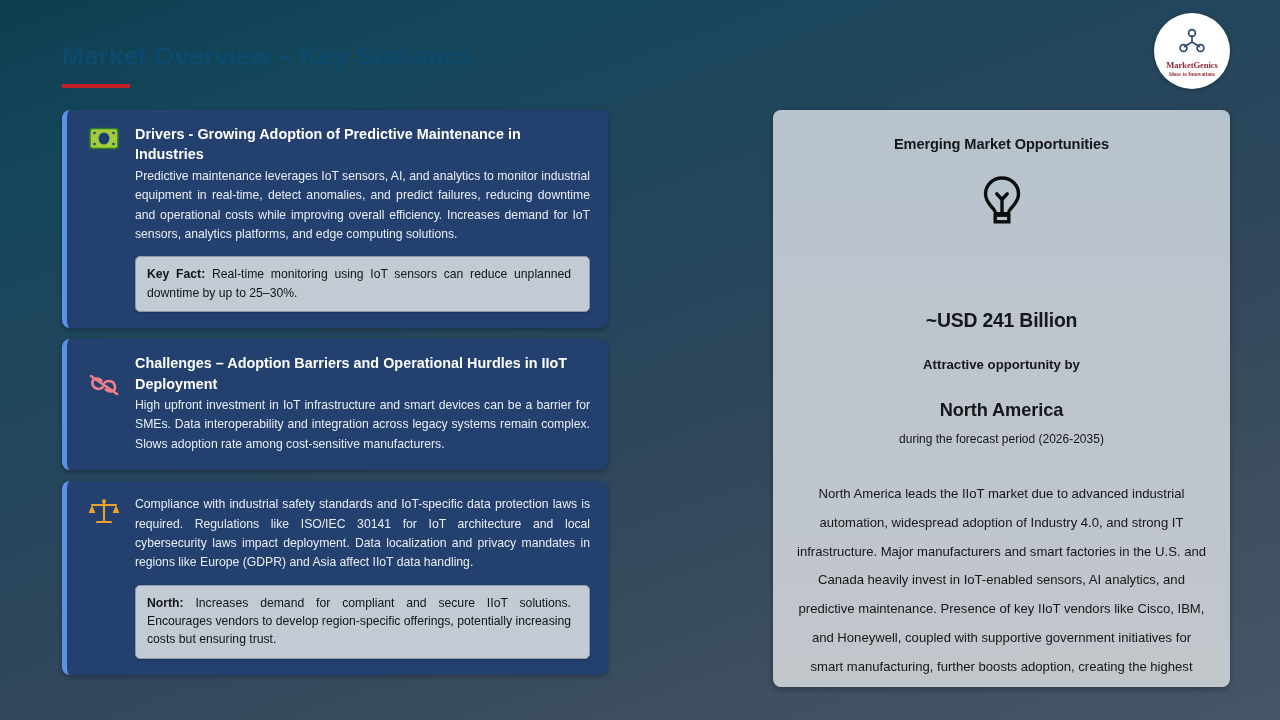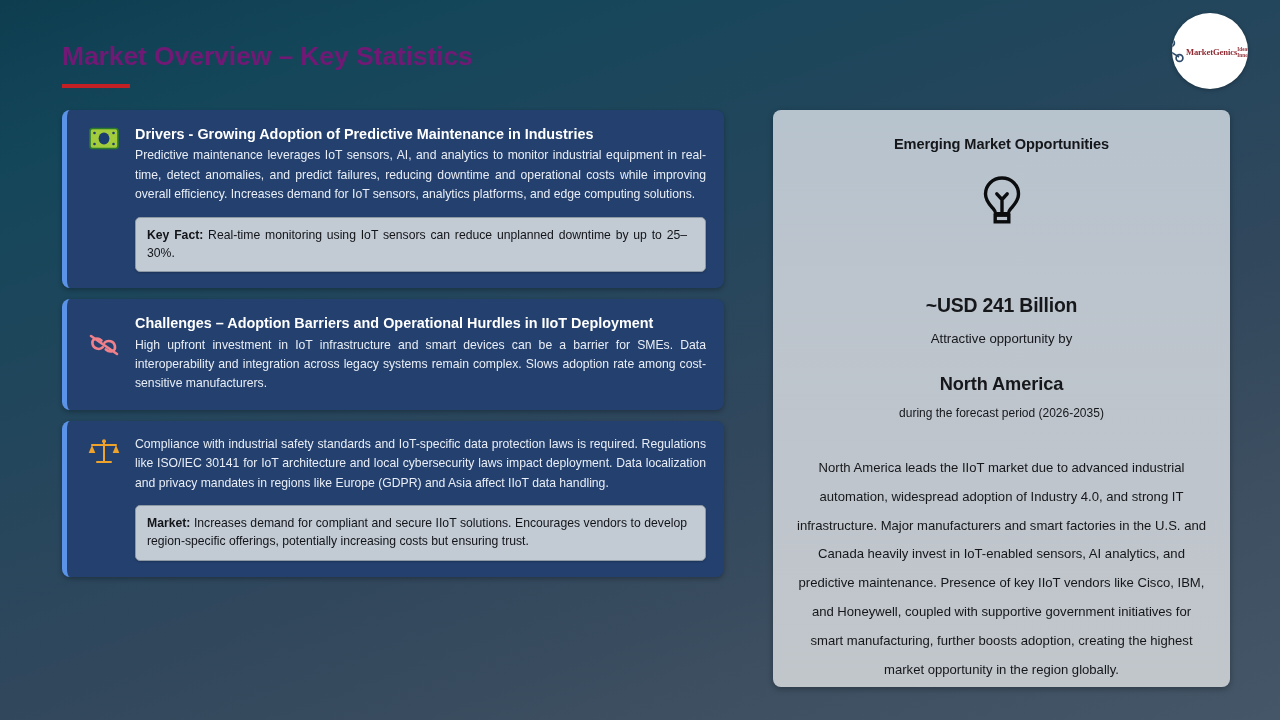--- a/index.html
+++ b/index.html
@@ -25,44 +25,44 @@
     height: 104px;
   }
 
   .page-title {
     position: absolute;
     left: 62px;
     top: 41px;
     font-size: 26.5px;
     font-weight: bold;
     letter-spacing: -0.1px;
-    color: #701a75;
+    color: #0c4a6e;
     white-space: nowrap;
   }
 
   .title-rule {
     position: absolute;
     left: 62px;
     top: 84px;
     width: 68px;
     height: 4px;
     background: #c32026;
   }
 
   
   .logo-badge {
     position: absolute;
-    right: 32px;
+    right: 50px;
     top: 13px;
     width: 76px;
     height: 76px;
     border-radius: 50%;
     background: #ffffff;
     display: flex;
-    flex-direction: row;
+    flex-direction: column;
     align-items: center;
     justify-content: center;
     box-shadow: 0 1px 4px rgba(0,0,0,.3);
     overflow: hidden;
   }
   .logo-mark { margin-top: 3px; }
   .logo-name {
     font-size: 8.6px;
     font-weight: bold;
     color: #8f2a33;
@@ -77,21 +77,21 @@
     font-family: "Liberation Serif", serif;
     letter-spacing: .1px;
     margin-top: 1px;
   }
 
   
   .left-col {
     position: absolute;
     left: 62px;
     top: 110px;
-    width: 662px;
+    width: 546px;
   }
 
   .info-card {
     position: relative;
     background: #23406e;
     border-radius: 8px;
     border-left: 5px solid #5b93e8;
     box-shadow: 0 2px 5px rgba(0,0,0,.28);
     padding: 14px 18px 16px 18px;
     margin-bottom: 11px;
@@ -162,29 +162,30 @@
   .rp-title {
     font-size: 14.6px;
     font-weight: bold;
     letter-spacing: -0.1px;
     margin-top: 4px;
   }
 
   .rp-bulb { margin-top: 22px; }
 
   .rp-value {
-    margin-top: 60px;
+    margin-top: 75px;
     font-size: 19.4px;
     font-weight: bold;
     letter-spacing: -0.2px;
   }
 
   .rp-sub1 {
-    margin-top: 14px;
+    margin-top: 25px;
     font-size: 13.2px;
+    font-weight: bold;
   }
 
   .rp-region {
     margin-top: 28px;
     font-size: 18.2px;
     font-weight: bold;
     letter-spacing: -0.1px;
   }
 
   .rp-sub2 {
@@ -270,21 +271,21 @@
           <line x1="9" y1="24" x2="23" y2="24"></line>
         </g>
         <circle cx="16" cy="3.2" r="2" fill="#f0a32a"></circle>
         <path d="M4 7 L0.7 15 L7.3 15 Z" fill="#f0a32a"></path>
         <path d="M28 7 L24.7 15 L31.3 15 Z" fill="#f0a32a"></path>
       </svg>
     </div>
     <div class="card-body">
       <div class="card-text">Compliance with industrial safety standards and IoT-specific data protection laws is required. Regulations like ISO/IEC 30141 for IoT architecture and local cybersecurity laws impact deployment. Data localization and privacy mandates in regions like Europe (GDPR) and Asia affect IIoT data handling.</div>
       <div class="callout">
-        <b>Market:</b><span> Increases demand for compliant and secure IIoT solutions. Encourages vendors to develop region-specific offerings, potentially increasing costs but ensuring trust.</span>
+        <b>North:</b><span> Increases demand for compliant and secure IIoT solutions. Encourages vendors to develop region-specific offerings, potentially increasing costs but ensuring trust.</span>
       </div>
     </div>
   </div>
 
 </div>
 
 <div class="right-panel">
   <div class="rp-title">Emerging Market Opportunities</div>
 
   <div class="rp-bulb">

